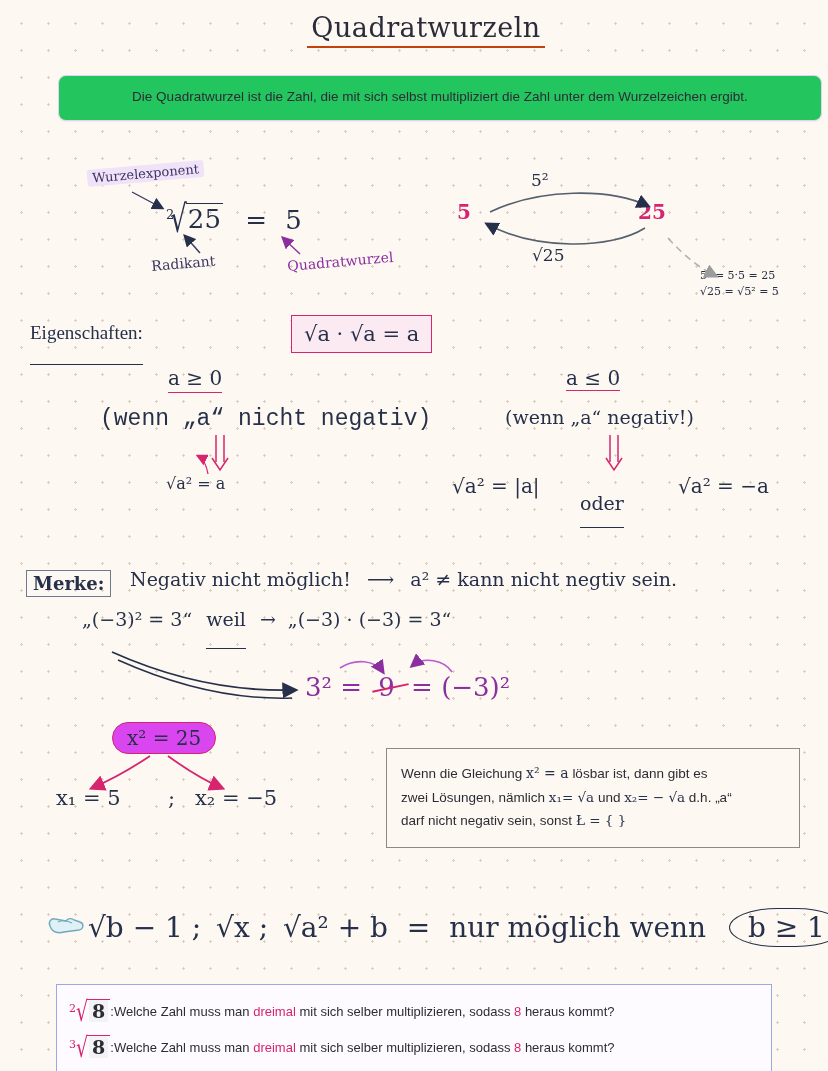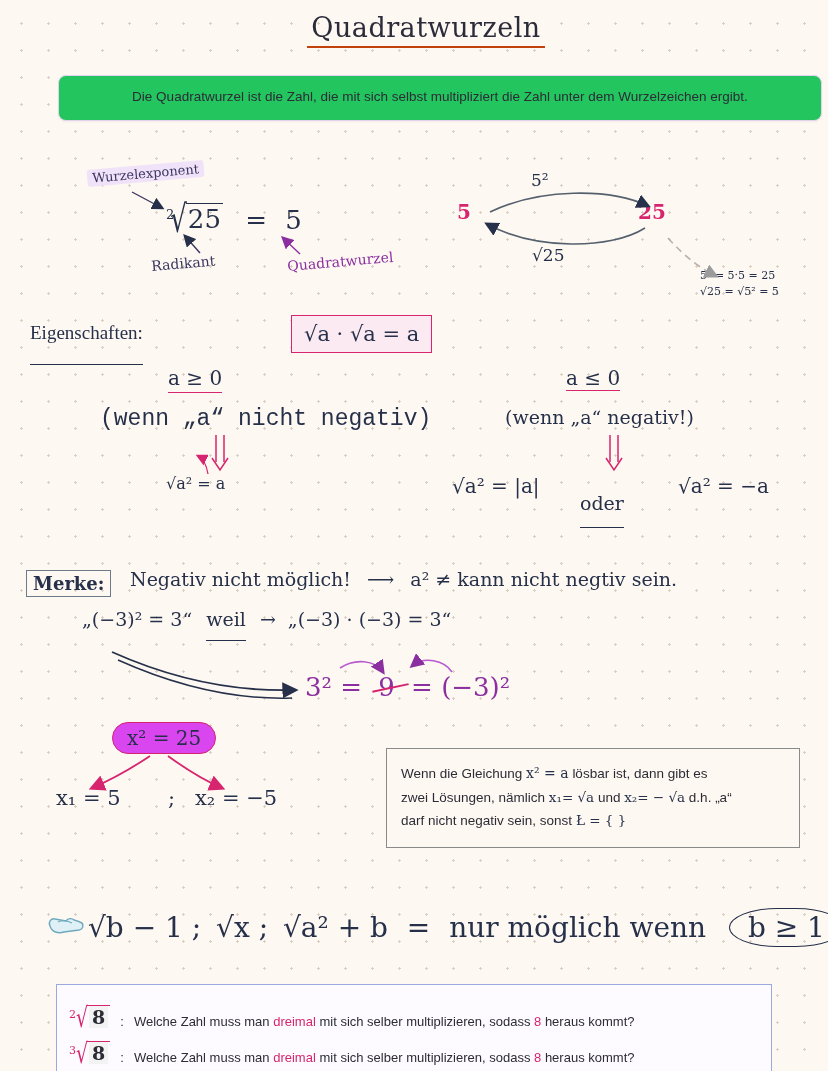--- a/index.html
+++ b/index.html
@@ -71,21 +71,21 @@
   }
 
   
   #exbox{
     top:984px;left:56px;width:716px;height:92px;
     border:1.4px solid #9aa9e0;
     background:#fdfbff;
     box-sizing:border-box;
     padding:8px 12px;
   }
-  .exrow{display:flex;align-items:flex-end;gap:10px;height:36px;}
+  .exrow{display:flex;align-items:center;height:36px;}
   .exrow .q{font-size:13px;color:#2c2c36;}
   .ex-rad{color:#d6246e;font-family:"DejaVu Serif",serif;font-size:19px;}
   .ex-num{color:#2c2c36;font-weight:bold;font-size:19px;background:#f3f3f3;padding:0 3px;}
   .hl-pink{color:#d6246e;}
 
   
   #hand{top:906px;left:46px;width:40px;height:34px;}
 
   
   svg.overlay{position:absolute;left:0;top:0;width:828px;height:1071px;pointer-events:none;}
@@ -138,21 +138,21 @@
 <div class="abs" style="top:474px;left:678px;font-family:'DejaVu Serif',serif;font-size:20px;color:#26304a;">√a²  = −a</div>
 
 <div class="abs boxed" style="top:570px;left:26px;font-family:'DejaVu Serif',serif;font-size:18px;color:#26304a;">Merke:</div>
 <div class="abs" style="top:568px;left:130px;font-family:'DejaVu Serif',serif;font-size:19px;color:#26304a;">
   <span>Negativ nicht möglich!</span>
   <span style="margin:0 10px;">⟶</span>
   <span>a² ≠ kann nicht negtiv sein.</span>
 </div>
 <div class="abs" style="top:608px;left:82px;font-family:'DejaVu Serif',serif;font-size:19px;color:#26304a;">
   <span>„(−3)² = 3“</span>
-  <span style="margin:0 8px;border-bottom:1.6px solid #26304a;padding-bottom:10px;">weil</span>
+  <span style="margin:0 8px;border-bottom:1.6px solid #26304a;padding-bottom:18px;">weil</span>
   <span>→</span>
   <span style="margin-left:6px;">„(−3) · (−3) = 3“</span>
 </div>
 
 <div class="abs" style="top:672px;left:305px;font-family:'DejaVu Serif',serif;font-size:26px;color:#8b2fa0;">
   <span>3² =</span>
   <span style="position:relative;margin:0 8px;">
     <span>9</span>
     <span style="position:absolute;left:-6px;right:-6px;top:50%;height:2px;background:#d6246e;transform:rotate(-12deg);"></span>
   </span>

